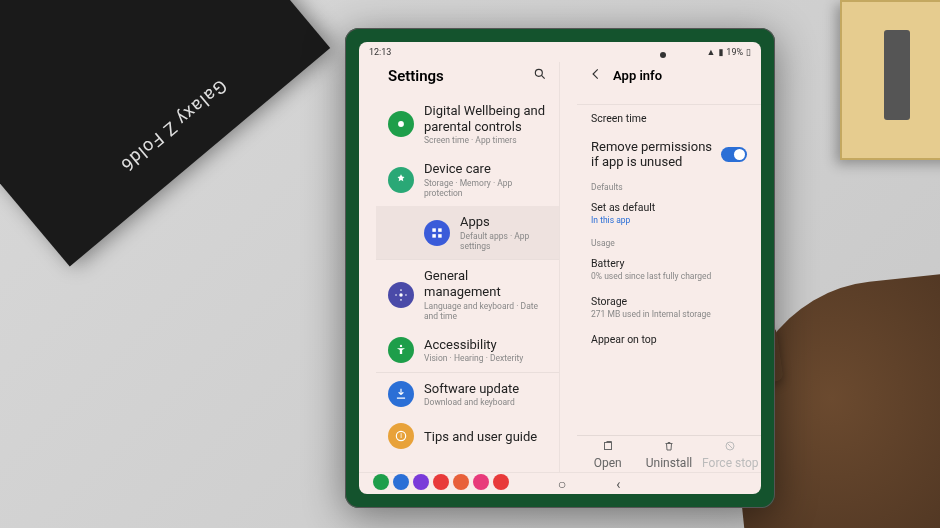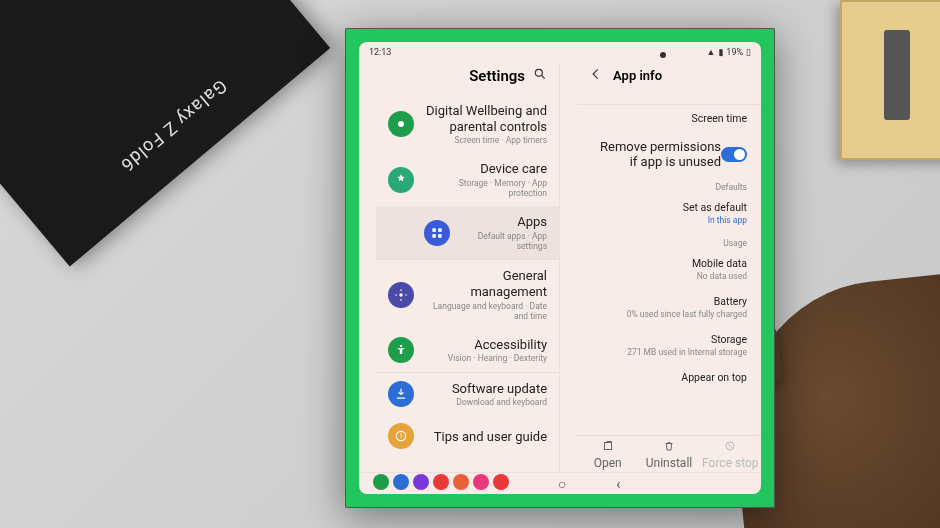--- a/index.html
+++ b/index.html
@@ -47,25 +47,24 @@
     border-radius: 40px 10px 10px 40px;
     transform: rotate(-8deg);
     box-shadow: 0 4px 10px rgba(0,0,0,.3);
   }
 
   
   .device {
     position: absolute;
     left: 345px; top: 28px;
     width: 430px; height: 480px;
-    background: #22c55e;
-    border-radius: 2px;
+    background: #14532d;
+    border-radius: 14px;
     padding: 14px;
     box-shadow: 0 8px 40px rgba(0,0,0,.45), inset 0 0 0 1px #555;
-    text-align: right;
   }
   .fold-line {
     position:absolute; left:50%; top:14px; bottom:14px; width:2px;
     background: linear-gradient(180deg, rgba(0,0,0,.15), rgba(0,0,0,.05), rgba(0,0,0,.15));
   }
   .screen {
     width: 100%; height: 100%;
     background: #f8ece9;
     border-radius: 8px;
     overflow: hidden;
@@ -296,24 +295,20 @@
               <div class="title">Remove permissions if app is unused</div>
               <div class="toggle"></div>
             </div>
             <div class="section-caption">Defaults</div>
             <div class="detail-row link">
               <div class="title">Set as default</div>
               <div class="sub">In this app</div>
             </div>
             <div class="section-caption">Usage</div>
             <div class="detail-row">
-              <div class="title">Mobile data</div>
-              <div class="sub">No data used</div>
-            </div>
-            <div class="detail-row">
               <div class="title">Battery</div>
               <div class="sub">0% used since last fully charged</div>
             </div>
             <div class="detail-row">
               <div class="title">Storage</div>
               <div class="sub">271 MB used in Internal storage</div>
             </div>
             <div class="detail-row">
               <div class="title">Appear on top</div>
             </div>

